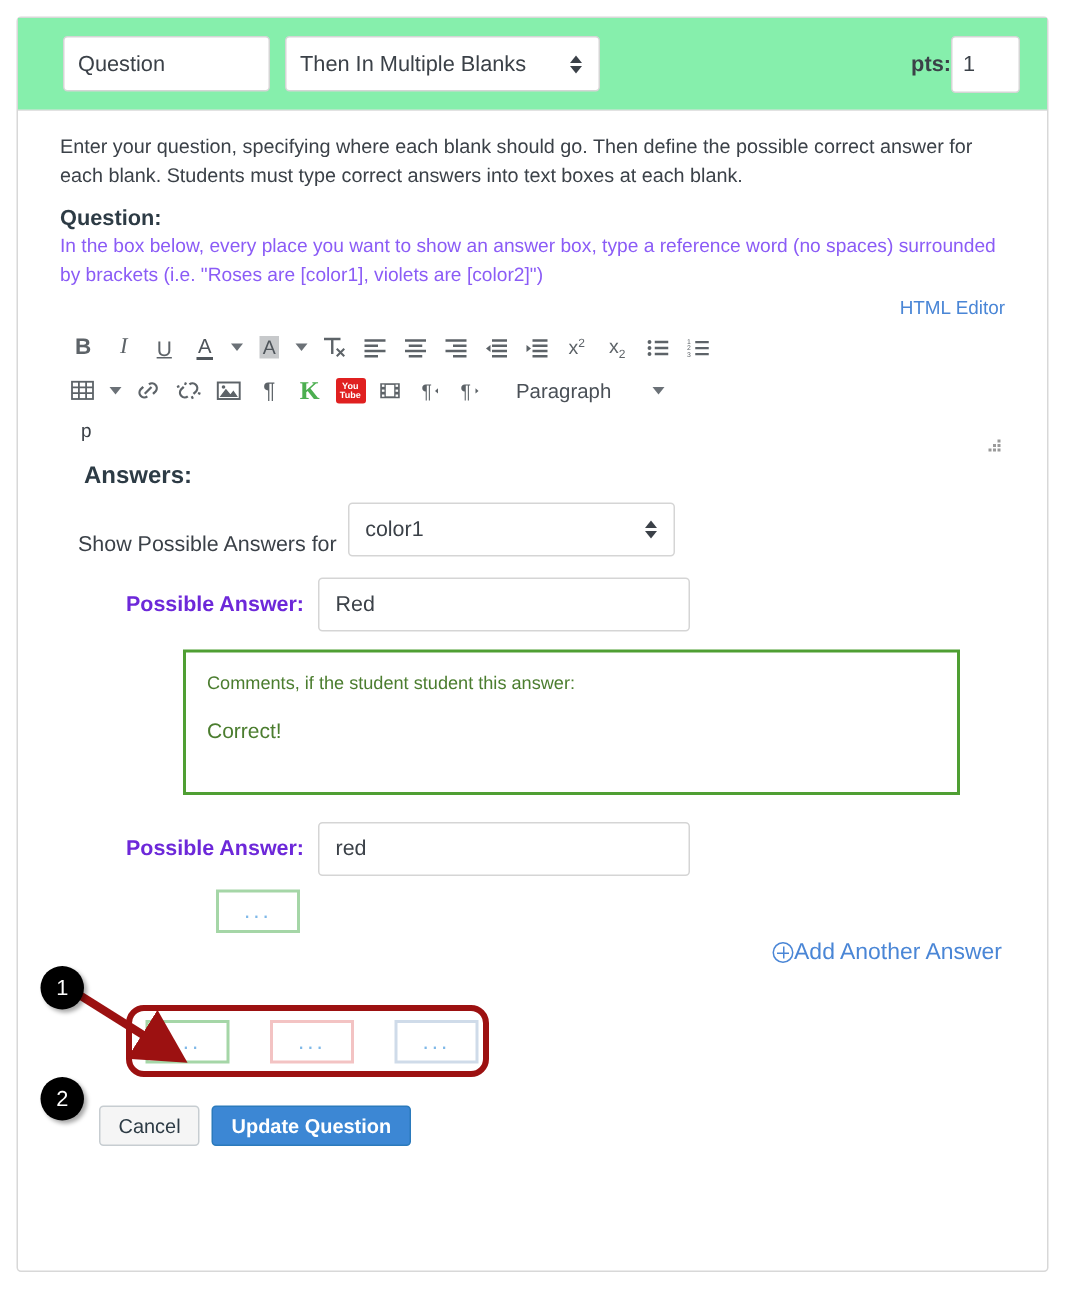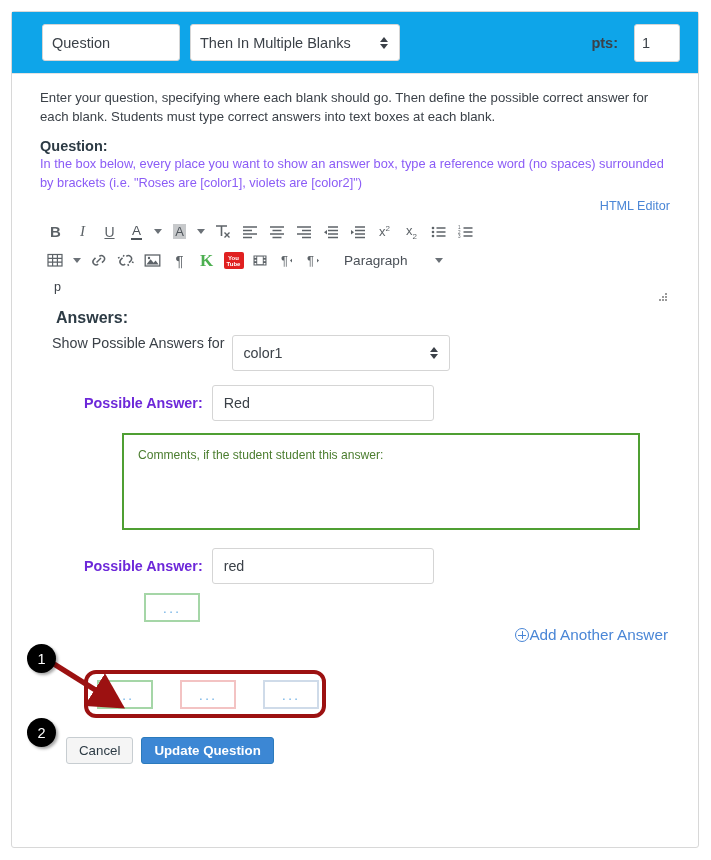--- a/index.html
+++ b/index.html
@@ -25,21 +25,21 @@
     border: 1px solid #d8d8d8;
     border-radius: 3px;
     background: #ffffff;
   }
 
   
   .q-header {
     position: relative;
     height: 62px;
     border-bottom: 1px solid #e2e2e2;
-    background: #0ea5e9;
+    background: #86efac;
     display: flex;
     align-items: center;
     padding: 0 18px 0 30px;
   }
   .q-name-input {
     width: 138px; height: 37px;
     border: 1px solid #d5d5d5;
     border-radius: 3px;
     background: #fff;
     font-family: "Liberation Sans", sans-serif;
@@ -74,21 +74,21 @@
     border-right: 4.5px solid transparent;
     border-bottom: 5px solid #3b4148;
   }
   .spin i.dn {
     border-left: 4.5px solid transparent;
     border-right: 4.5px solid transparent;
     border-top: 5px solid #3b4148;
   }
   .pts-wrap {
     margin-left: auto;
-    display: flex; align-items: center; gap: 16px;
+    display: flex; align-items: center; gap: 0;
   }
   .pts-label {
     font-size: 14.5px; font-weight: bold; color: #3b4148;
   }
   .pts-input {
     width: 46px; height: 38px;
     border: 1px solid #d5d5d5;
     border-radius: 3px;
     background: #fff;
     font-family: "Liberation Sans", sans-serif;
@@ -233,21 +233,21 @@
   }
 
   
   .answers-title {
     font-size: 16px;
     font-weight: bold;
     color: #2d3b45;
     margin: 6px 0 8px 16px;
   }
   .show-row {
-    display: flex; align-items: flex-start;
+    display: flex; align-items: flex-end;
     margin-left: 12px;
     gap: 8px;
   }
   .show-label {
     font-size: 14.3px; color: #3b4148;
   }
   .blank-select {
     position: relative;
     width: 218px; height: 36px;
     border: 1px solid #d5d5d5;
@@ -264,21 +264,21 @@
     display: flex; align-items: center;
     gap: 9px;
     padding-left: 44px;
   }
   .pa-label {
     font-size: 14.3px;
     font-weight: bold;
     color: #6d28d9;
   }
   .pa-input {
-    width: 222px; height: 36px;
+    width: 248px; height: 36px;
     border: 1px solid #d5d5d5;
     border-radius: 3px;
     background: #fff;
     font-family: "Liberation Sans", sans-serif;
     font-size: 14.3px;
     color: #3b4148;
     padding: 0 11px;
     outline: none;
   }
 
@@ -688,20 +688,21 @@
         </div>
       </div>
 
       <div class="answer-block">
         <div class="pa-row">
           <span class="pa-label">Possible Answer:</span>
           <input class="pa-input" type="text" value="Red" style="">
         </div>
         <div class="comment-box">
           <div class="comment-head">Comments, if the student student this answer:</div>
+          <div class="comment-text">Correct!</div>
         </div>
       </div>
 
       <div class="answer-block" style="margin-top:18px">
         <div class="pa-row">
           <span class="pa-label">Possible Answer:</span>
           <input class="pa-input" type="text" value="red" style="">
         </div>
         <div class="single-chip-row">
           <div class="blank-chip chip-green">

